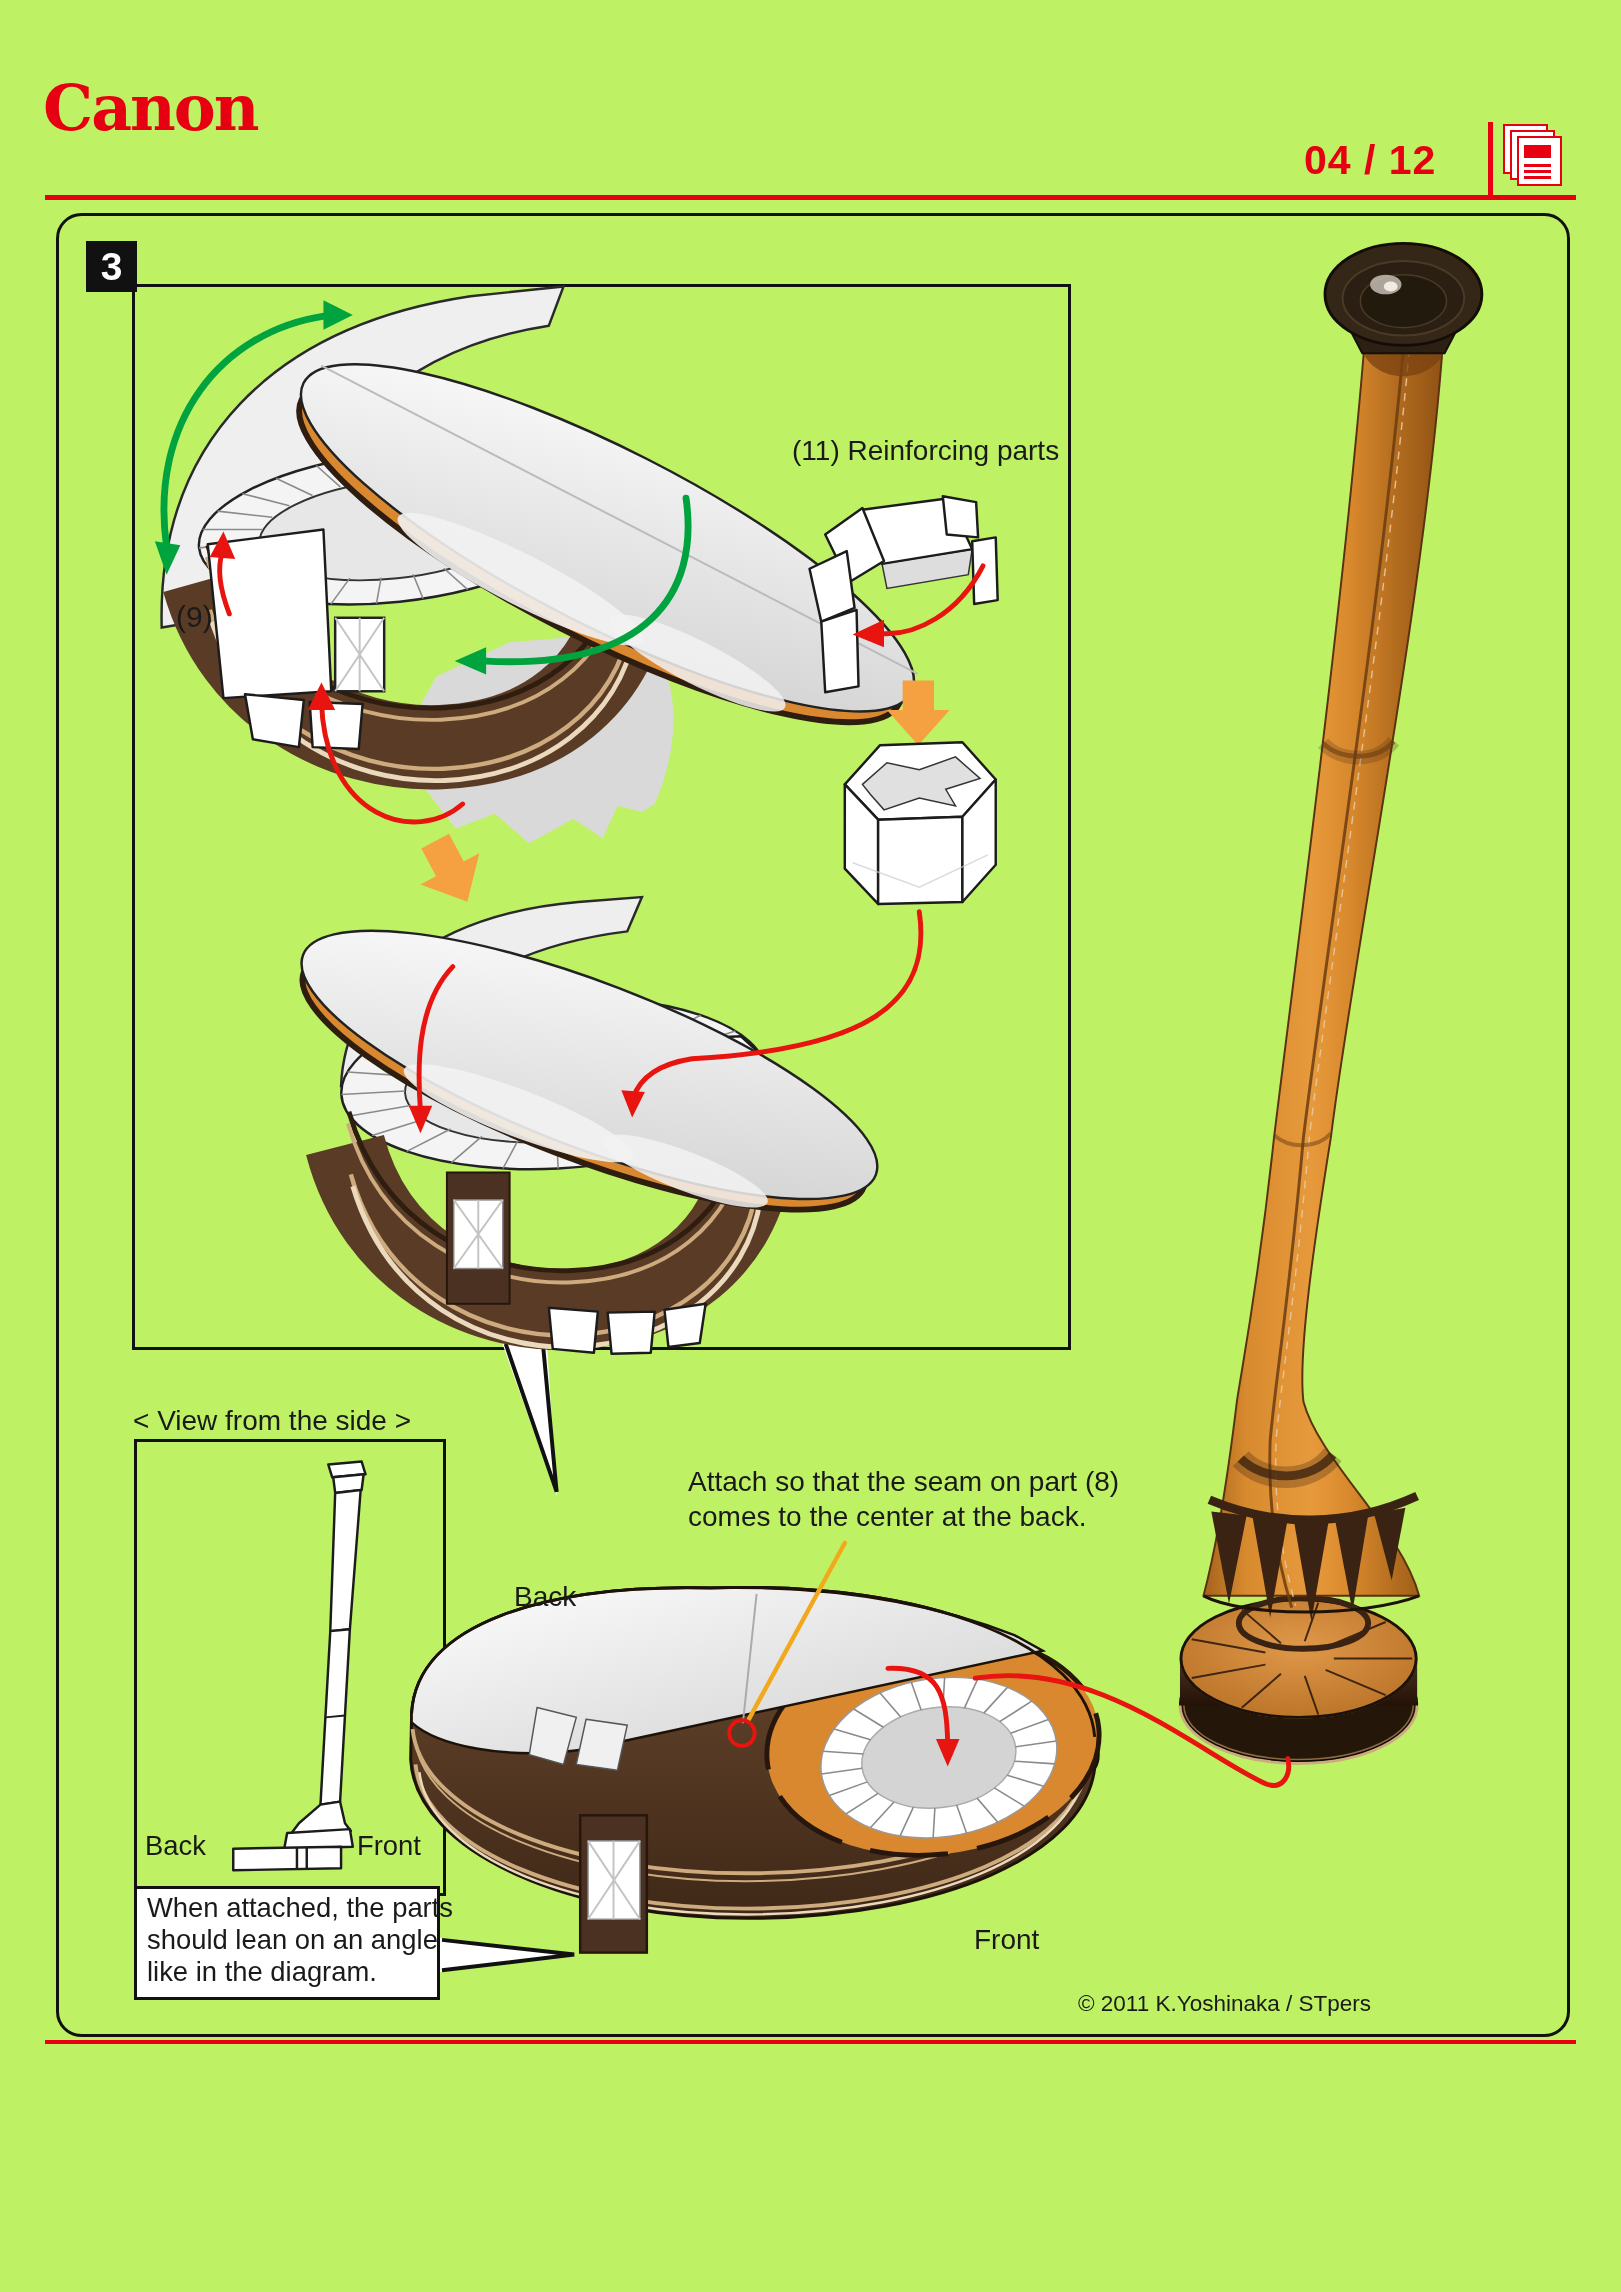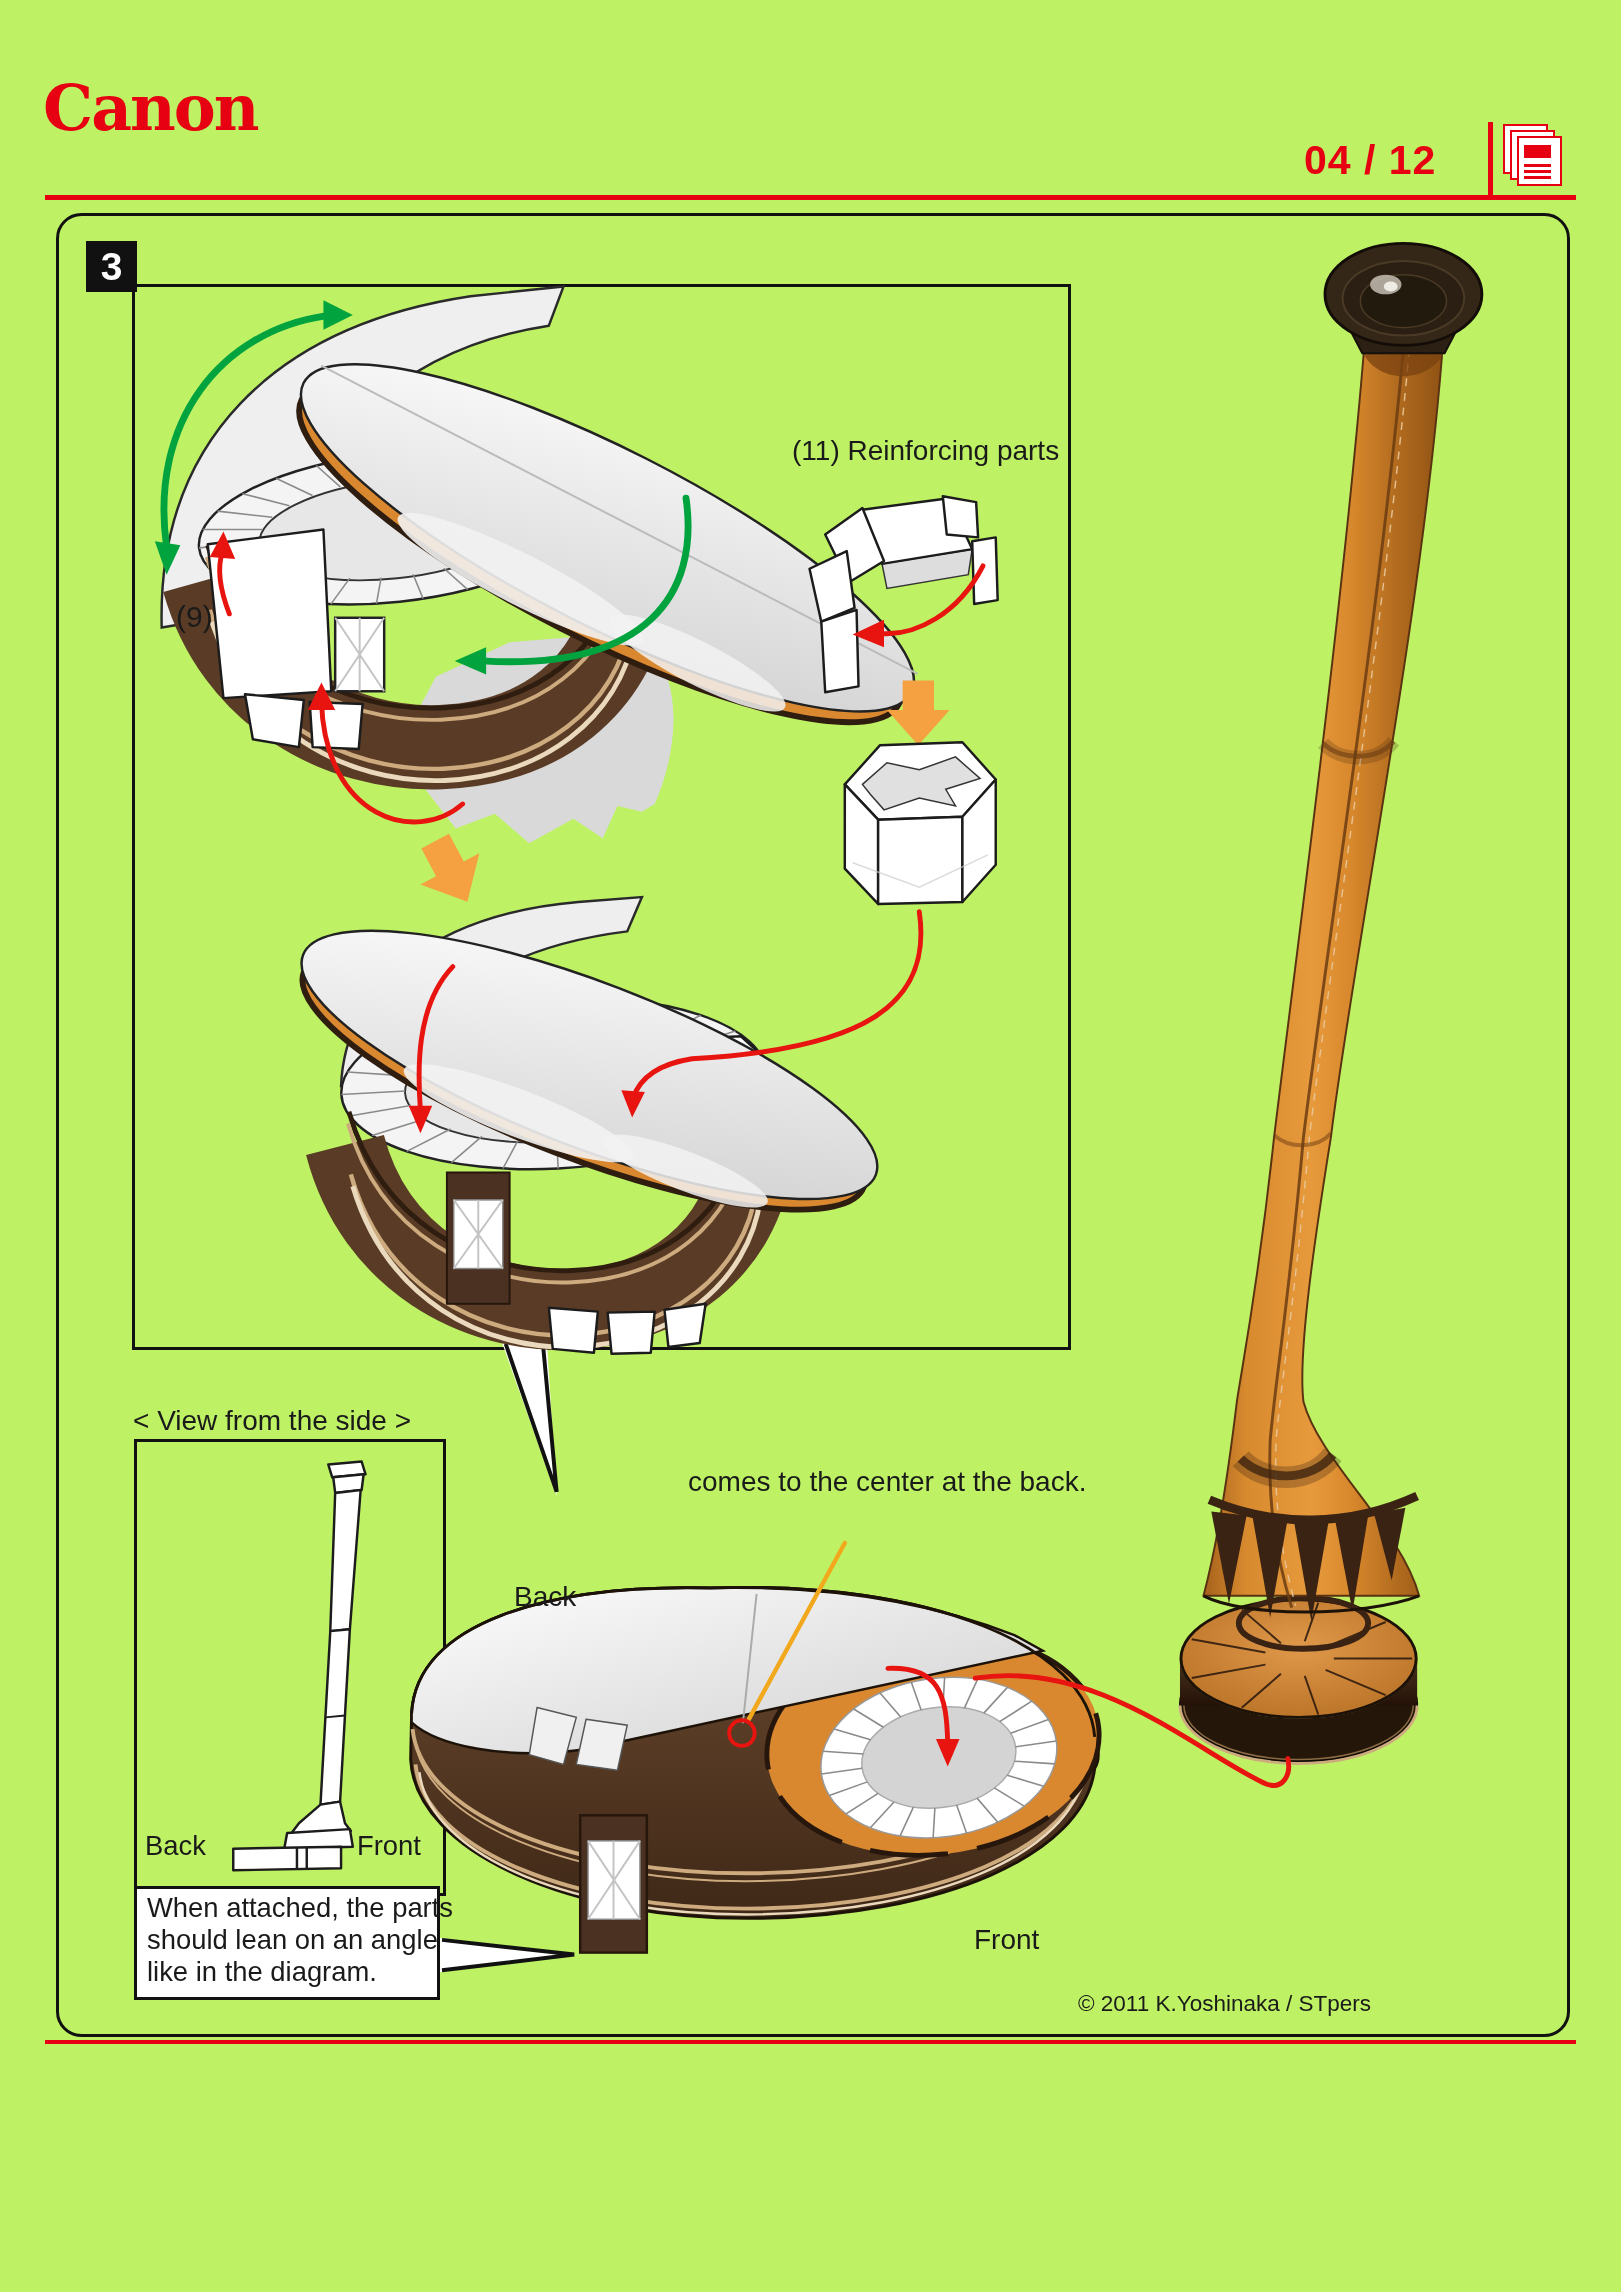--- a/index.html
+++ b/index.html
@@ -406,20 +406,21 @@
   </svg>
 
   <div class="abs lbl lbl-reinforcing">(11) Reinforcing parts</div>
   <div class="abs lbl lbl-9">(9)</div>
   <div class="abs lbl lbl-viewside">&lt; View from the side &gt;</div>
   <div class="abs lbl lbl-sideback">Back</div>
   <div class="abs lbl lbl-sidefront">Front</div>
   <div class="abs lbl lbl-mainback">Back</div>
   <div class="abs lbl lbl-mainfront">Front</div>
   <div class="abs attach-note">
+    <div>Attach so that the seam on part (8)</div>
     <div>comes to the center at the back.</div>
   </div>
   <div class="abs bubble-text">
     <div>When attached, the parts</div>
     <div>should lean on an angle</div>
     <div>like in the diagram.</div>
   </div>
 
   <div class="abs ftr-rule"></div>
   <div class="abs copyright">© 2011 K.Yoshinaka / STpers</div>

